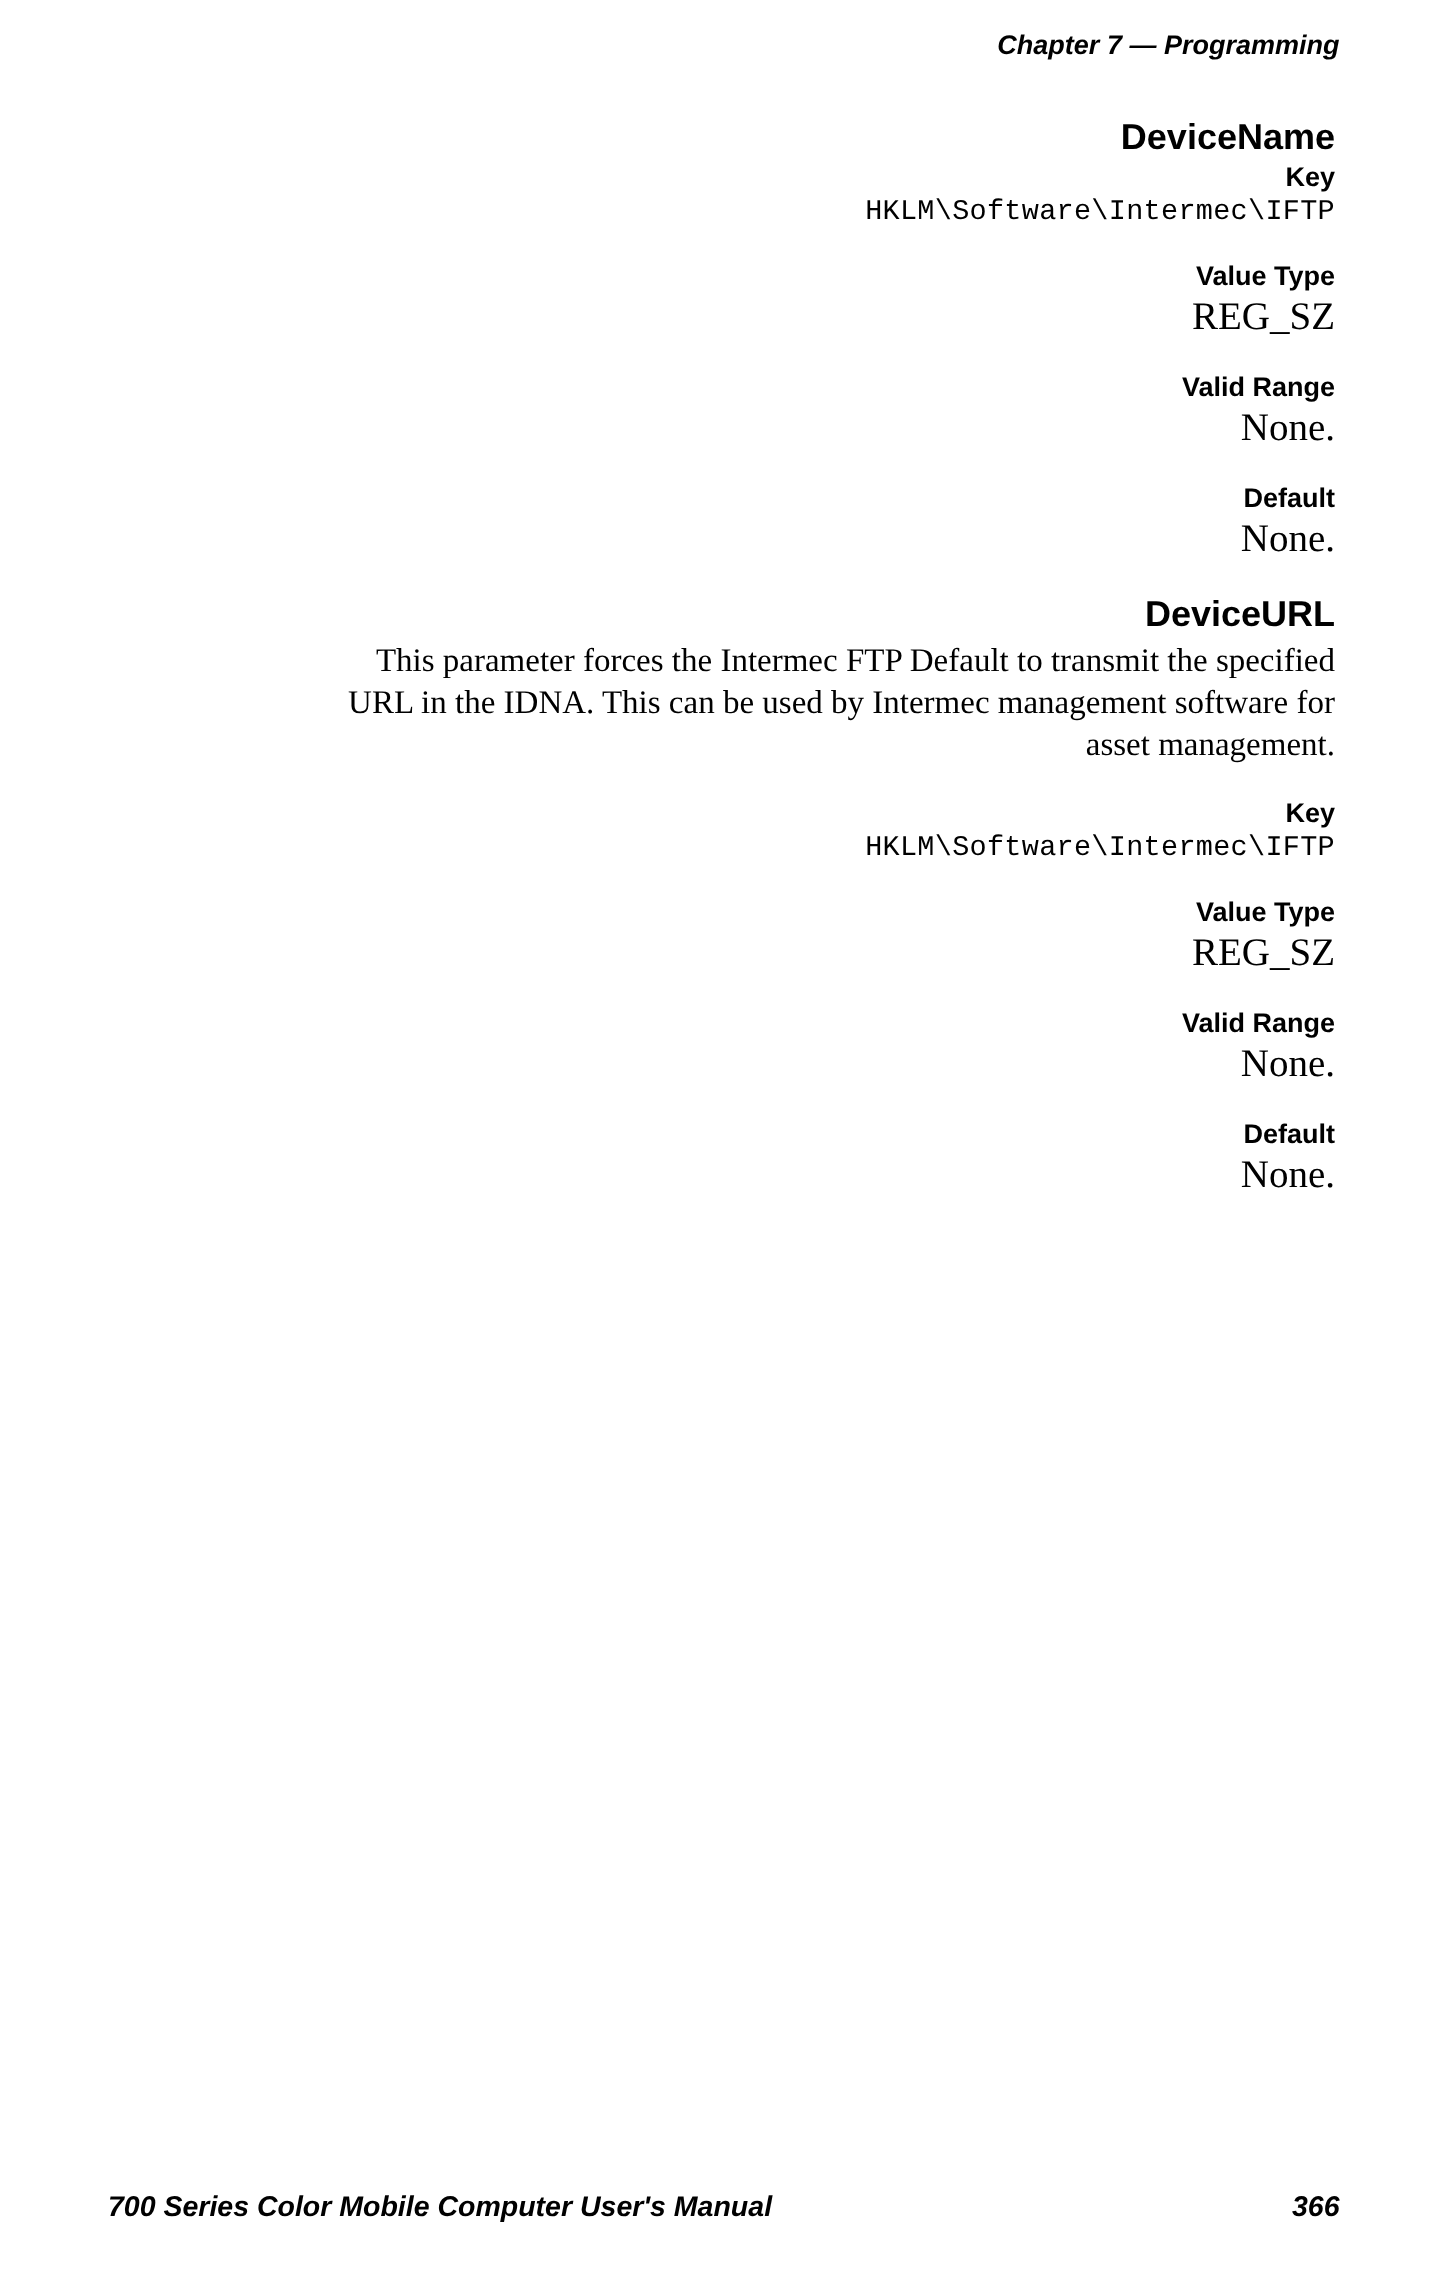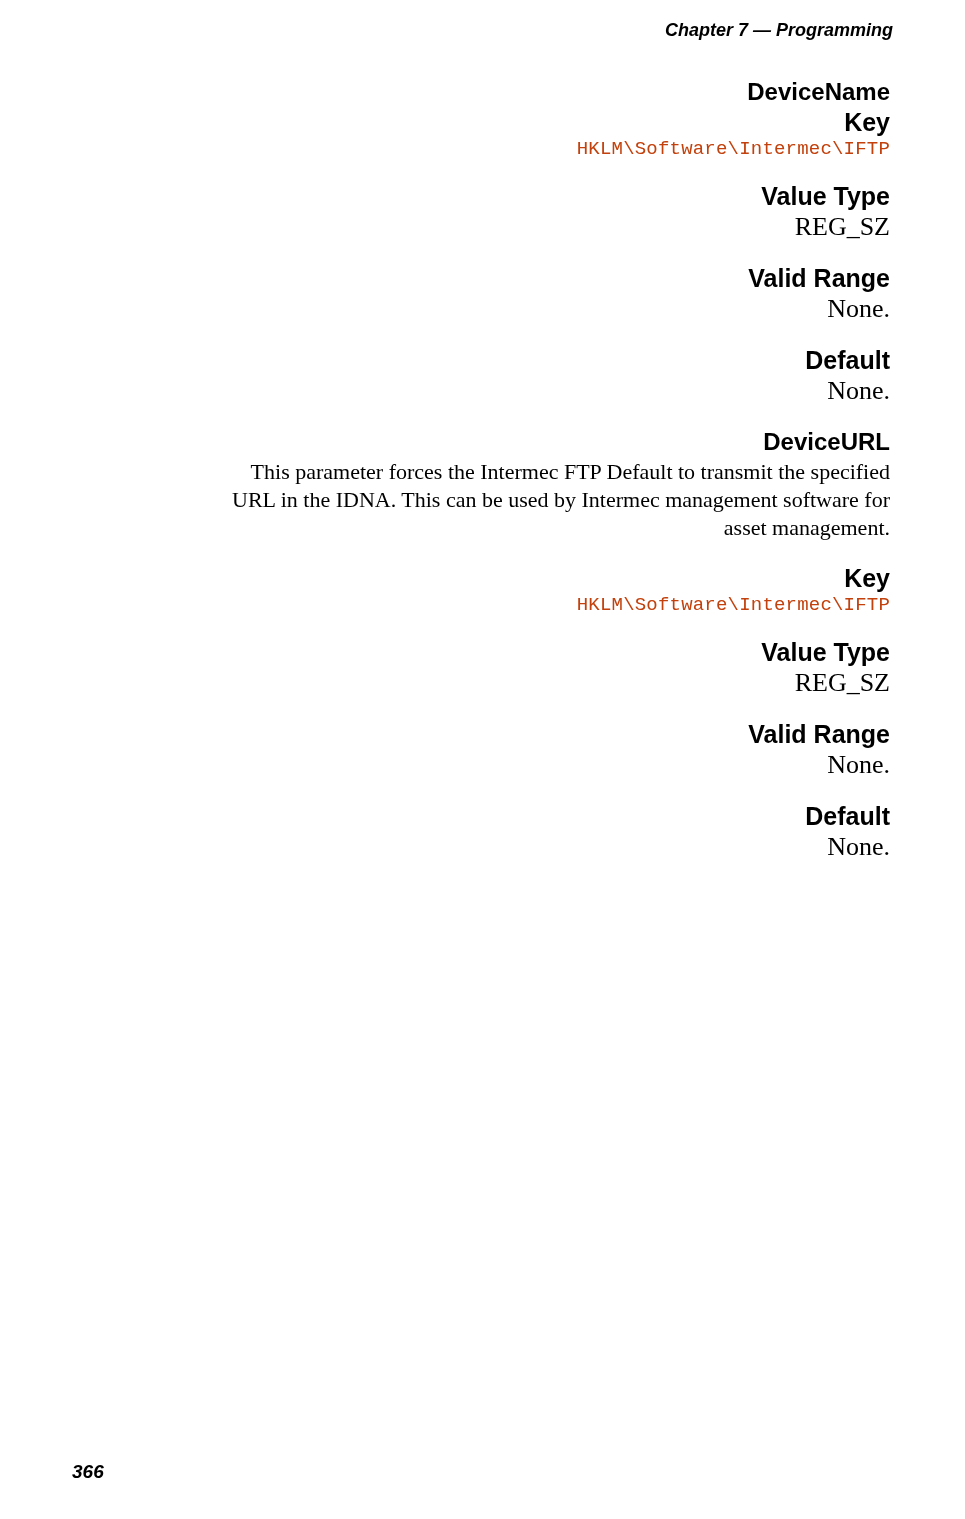--- a/index.html
+++ b/index.html
@@ -39,27 +39,27 @@
     }
     .body-text {
       font-family: 'Adobe Garamond Pro', Garamond, Georgia, serif;
       font-size: 22px;
       line-height: 1.28;
       margin-bottom: 22px;
     }
     .sub-heading {
       font-family: Arial, Helvetica, sans-serif;
       font-weight: bold;
-      font-size: 25px;
+      font-size: 18px;
       margin-bottom: 1px;
     }
     .mono-text {
       font-family: 'Courier New', Courier, monospace;
       font-size: 19px;
-      color: #c2410c;
+      color: #000000;
       margin-bottom: 22px;
       letter-spacing: 0.2px;
     }
     .body-value {
       font-family: 'Adobe Garamond Pro', Garamond, Georgia, serif;
       font-size: 26px;
       margin-bottom: 22px;
     }
     .page-footer {
       position: absolute;
@@ -115,14 +115,15 @@
     <div class="sub-heading">Valid Range</div>
     <div class="body-value">None.</div>
 
     <div class="sub-heading">Default</div>
     <div class="body-value">None.</div>
   </div>
 
 </div>
 
 <div class="page-footer">
+  <span>700 Series Color Mobile Computer User's Manual</span>
   <span>366</span>
 </div>
 
 </body></html>

